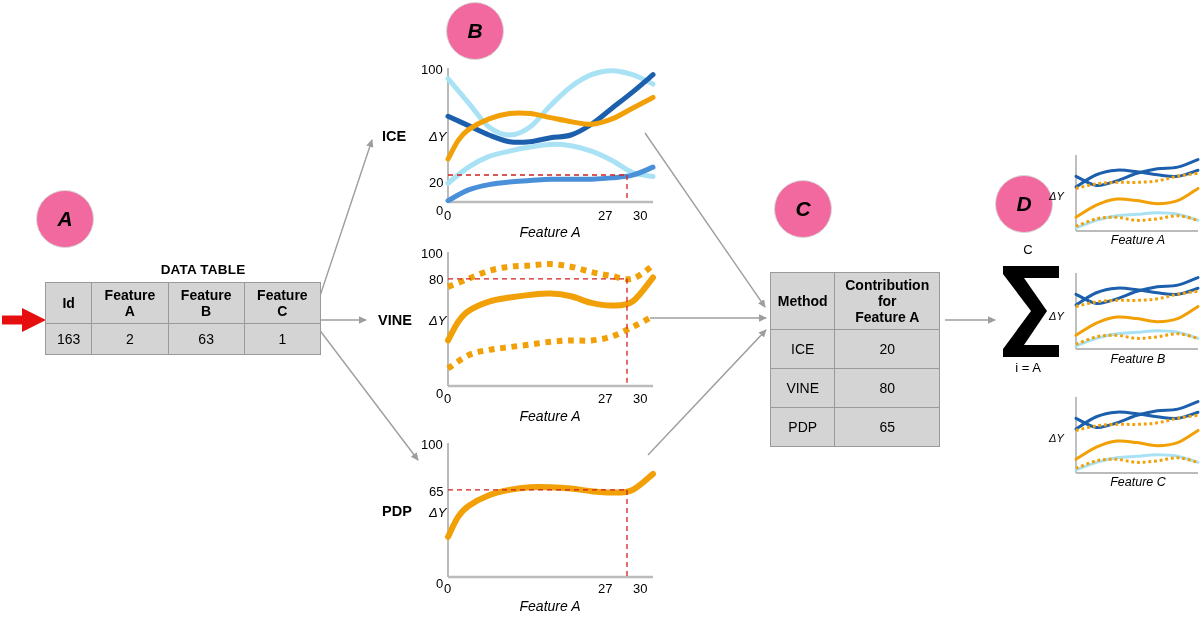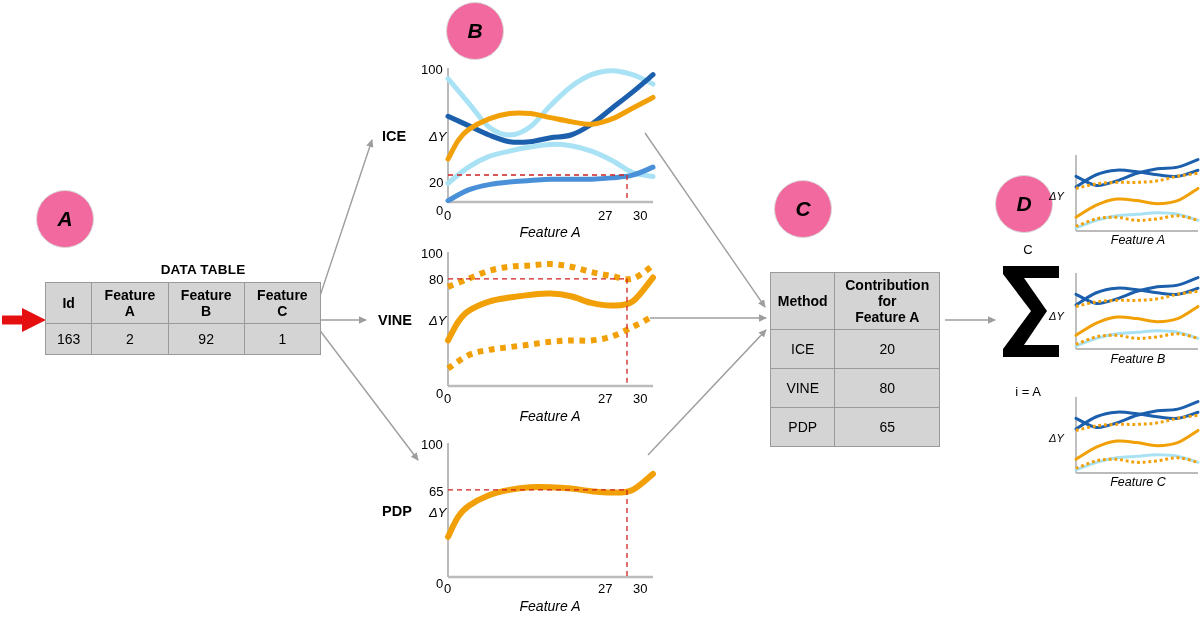--- a/index.html
+++ b/index.html
@@ -74,21 +74,21 @@
         <th style="width:48px;">Id</th>
         <th style="width:82px;">Feature A</th>
         <th style="width:82px;">Feature B</th>
         <th style="width:82px;">Feature C</th>
       </tr>
     </thead>
     <tbody>
       <tr>
         <td>163</td>
         <td>2</td>
-        <td>92</td>
+        <td>63</td>
         <td>1</td>
       </tr>
     </tbody>
   </table>
 </div>
 
 <div class="abs badge" style="left:446px;top:2px;">
     <span>B</span>
   </div>
 
@@ -186,21 +186,21 @@
 </table>
 
 <div class="abs badge" style="left:995px;top:175px;">
     <span>D</span>
   </div>
 
 <div class="sig-top" style="left:998px;top:242px;">C</div>
 <svg class="abs" style="left:1000px;top:262px;width:62px;height:98px;">
   <path d="M3,4 L59,4 L59,16 L24,16 L47,49 L24,83 L59,83 L59,95 L3,95 L3,87 L31,49 L3,12 Z" fill="#000"></path>
 </svg>
-<div class="sig-bot" style="left:998px;top:384px;">i = A</div>
+<div class="sig-bot" style="left:998px;top:360px;">i = A</div>
 
 <div class="mini-dy" style="left:1049px;top:190px;">ΔY</div>
 <svg class="abs" id="svg-mini-a" style="left:1076px;top:155px;width:124px;height:82px;">
   <line x1="0" y1="0" x2="0" y2="76" stroke="#aaa" stroke-width="1.5"></line>
   <line x1="0" y1="76" x2="122" y2="76" stroke="#bbb" stroke-width="1.8"></line>
   <g>
       <path d="M0.00,21.28 C3.39,22.80 13.56,29.64 20.33,30.40 C27.11,31.16 33.89,27.87 40.67,25.84 C47.44,23.81 54.22,20.27 61.00,18.24 C67.78,16.21 74.56,14.69 81.33,13.68 C88.11,12.67 94.89,13.68 101.67,12.16 C108.44,10.64 118.61,5.83 122.00,4.56" fill="none" stroke="#1B5FAD" stroke-width="3" stroke-linecap="round"></path>
       <path d="M0.00,31.92 C3.39,29.89 13.56,22.55 20.33,19.76 C27.11,16.97 33.89,15.71 40.67,15.20 C47.44,14.69 54.22,15.96 61.00,16.72 C67.78,17.48 74.56,19.00 81.33,19.76 C88.11,20.52 94.89,22.04 101.67,21.28 C108.44,20.52 118.61,16.21 122.00,15.20" fill="none" stroke="#1B5FAD" stroke-width="3" stroke-linecap="round"></path>
       <path d="M0.00,33.44 C3.39,32.68 13.56,29.89 20.33,28.88 C27.11,27.87 33.89,27.61 40.67,27.36 C47.44,27.11 54.22,27.61 61.00,27.36 C67.78,27.11 74.56,26.85 81.33,25.84 C88.11,24.83 94.89,22.55 101.67,21.28 C108.44,20.01 118.61,18.75 122.00,18.24" fill="none" stroke="#F2A007" stroke-width="3" stroke-linecap="butt" stroke-dasharray="2.8499999999999996,2.8499999999999996"></path>
       <path d="M0.00,62.32 C3.39,60.29 13.56,53.20 20.33,50.16 C27.11,47.12 33.89,44.84 40.67,44.08 C47.44,43.32 54.22,44.84 61.00,45.60 C67.78,46.36 74.56,48.64 81.33,48.64 C88.11,48.64 94.89,48.13 101.67,45.60 C108.44,43.07 118.61,35.47 122.00,33.44" fill="none" stroke="#F2A007" stroke-width="3" stroke-linecap="round"></path>

